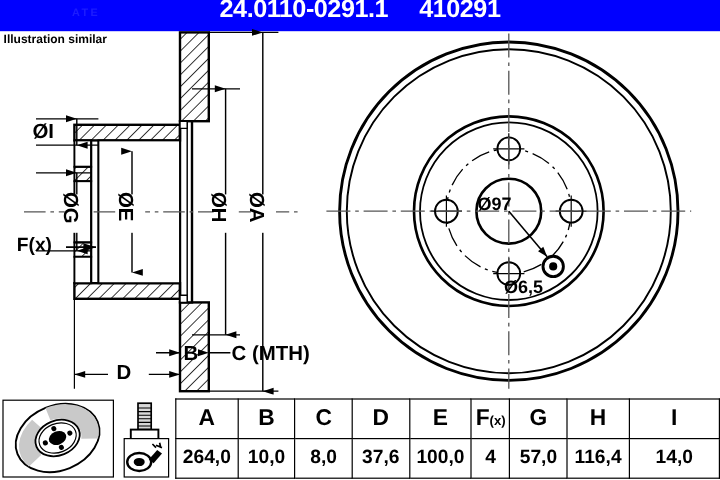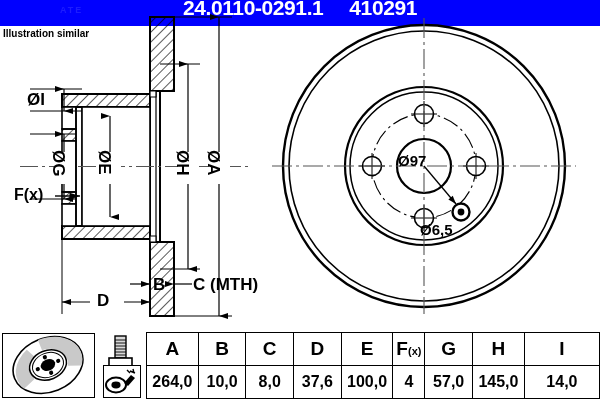--- a/index.html
+++ b/index.html
@@ -31,21 +31,21 @@
     margin-left:36px;
   }
 
   
   #illus-note{
     position:absolute;left:3px;top:28px;width:120px;
     font-size:10px;font-weight:bold;line-height:11.5px;
   }
 
   
-  #drawing{position:absolute;left:0;top:14px;width:600px;height:305px;}
+  #drawing{position:absolute;left:0;top:24px;width:600px;height:305px;}
   #drawing svg{display:block;}
 
   
   #bottom{
     position:absolute;left:0;top:331px;width:600px;height:69px;
   }
   #icon-disc{
     position:absolute;left:2px;top:2px;width:93px;height:65px;
     border:1.5px solid #000;box-sizing:border-box;background:#fff;
   }
@@ -328,21 +328,21 @@
       </thead>
       <tbody>
         <tr>
           <td>264,0</td>
           <td>10,0</td>
           <td>8,0</td>
           <td>37,6</td>
           <td>100,0</td>
           <td>4</td>
           <td>57,0</td>
-          <td>145,0</td>
+          <td>116,4</td>
           <td>14,0</td>
         </tr>
       </tbody>
     </table>
 
   </div>
 
 </div>
 
 </body></html>

